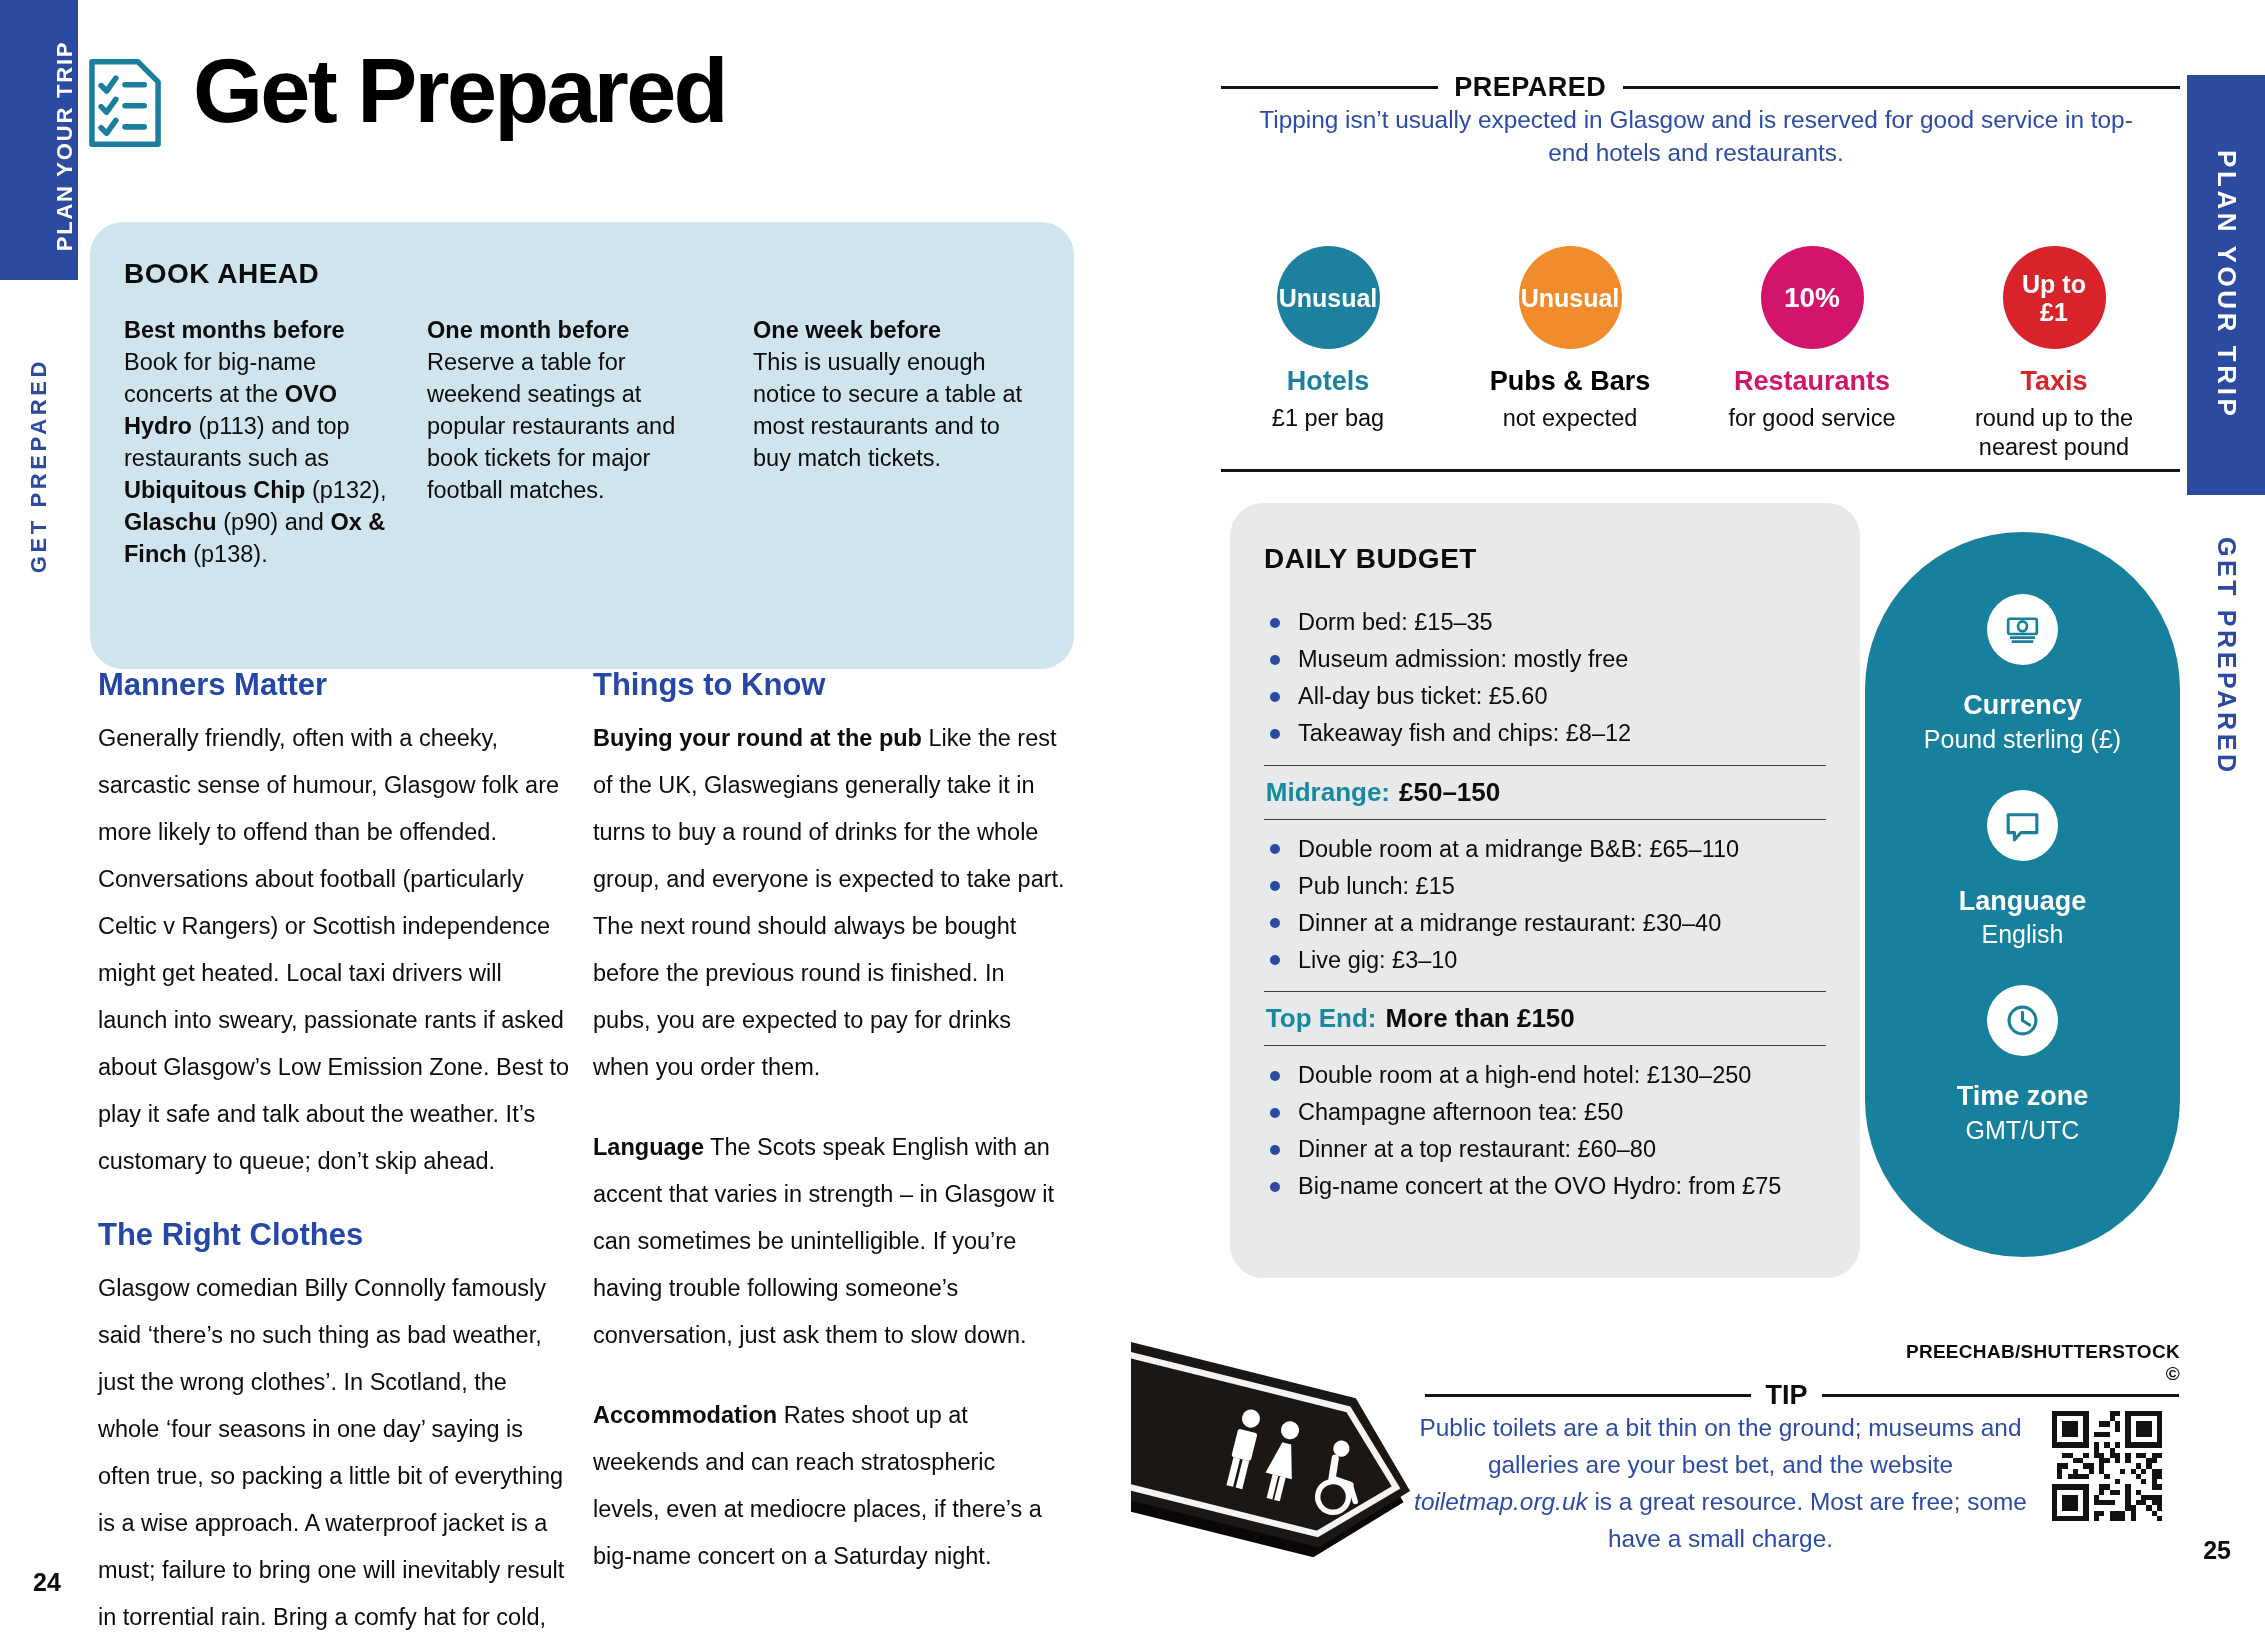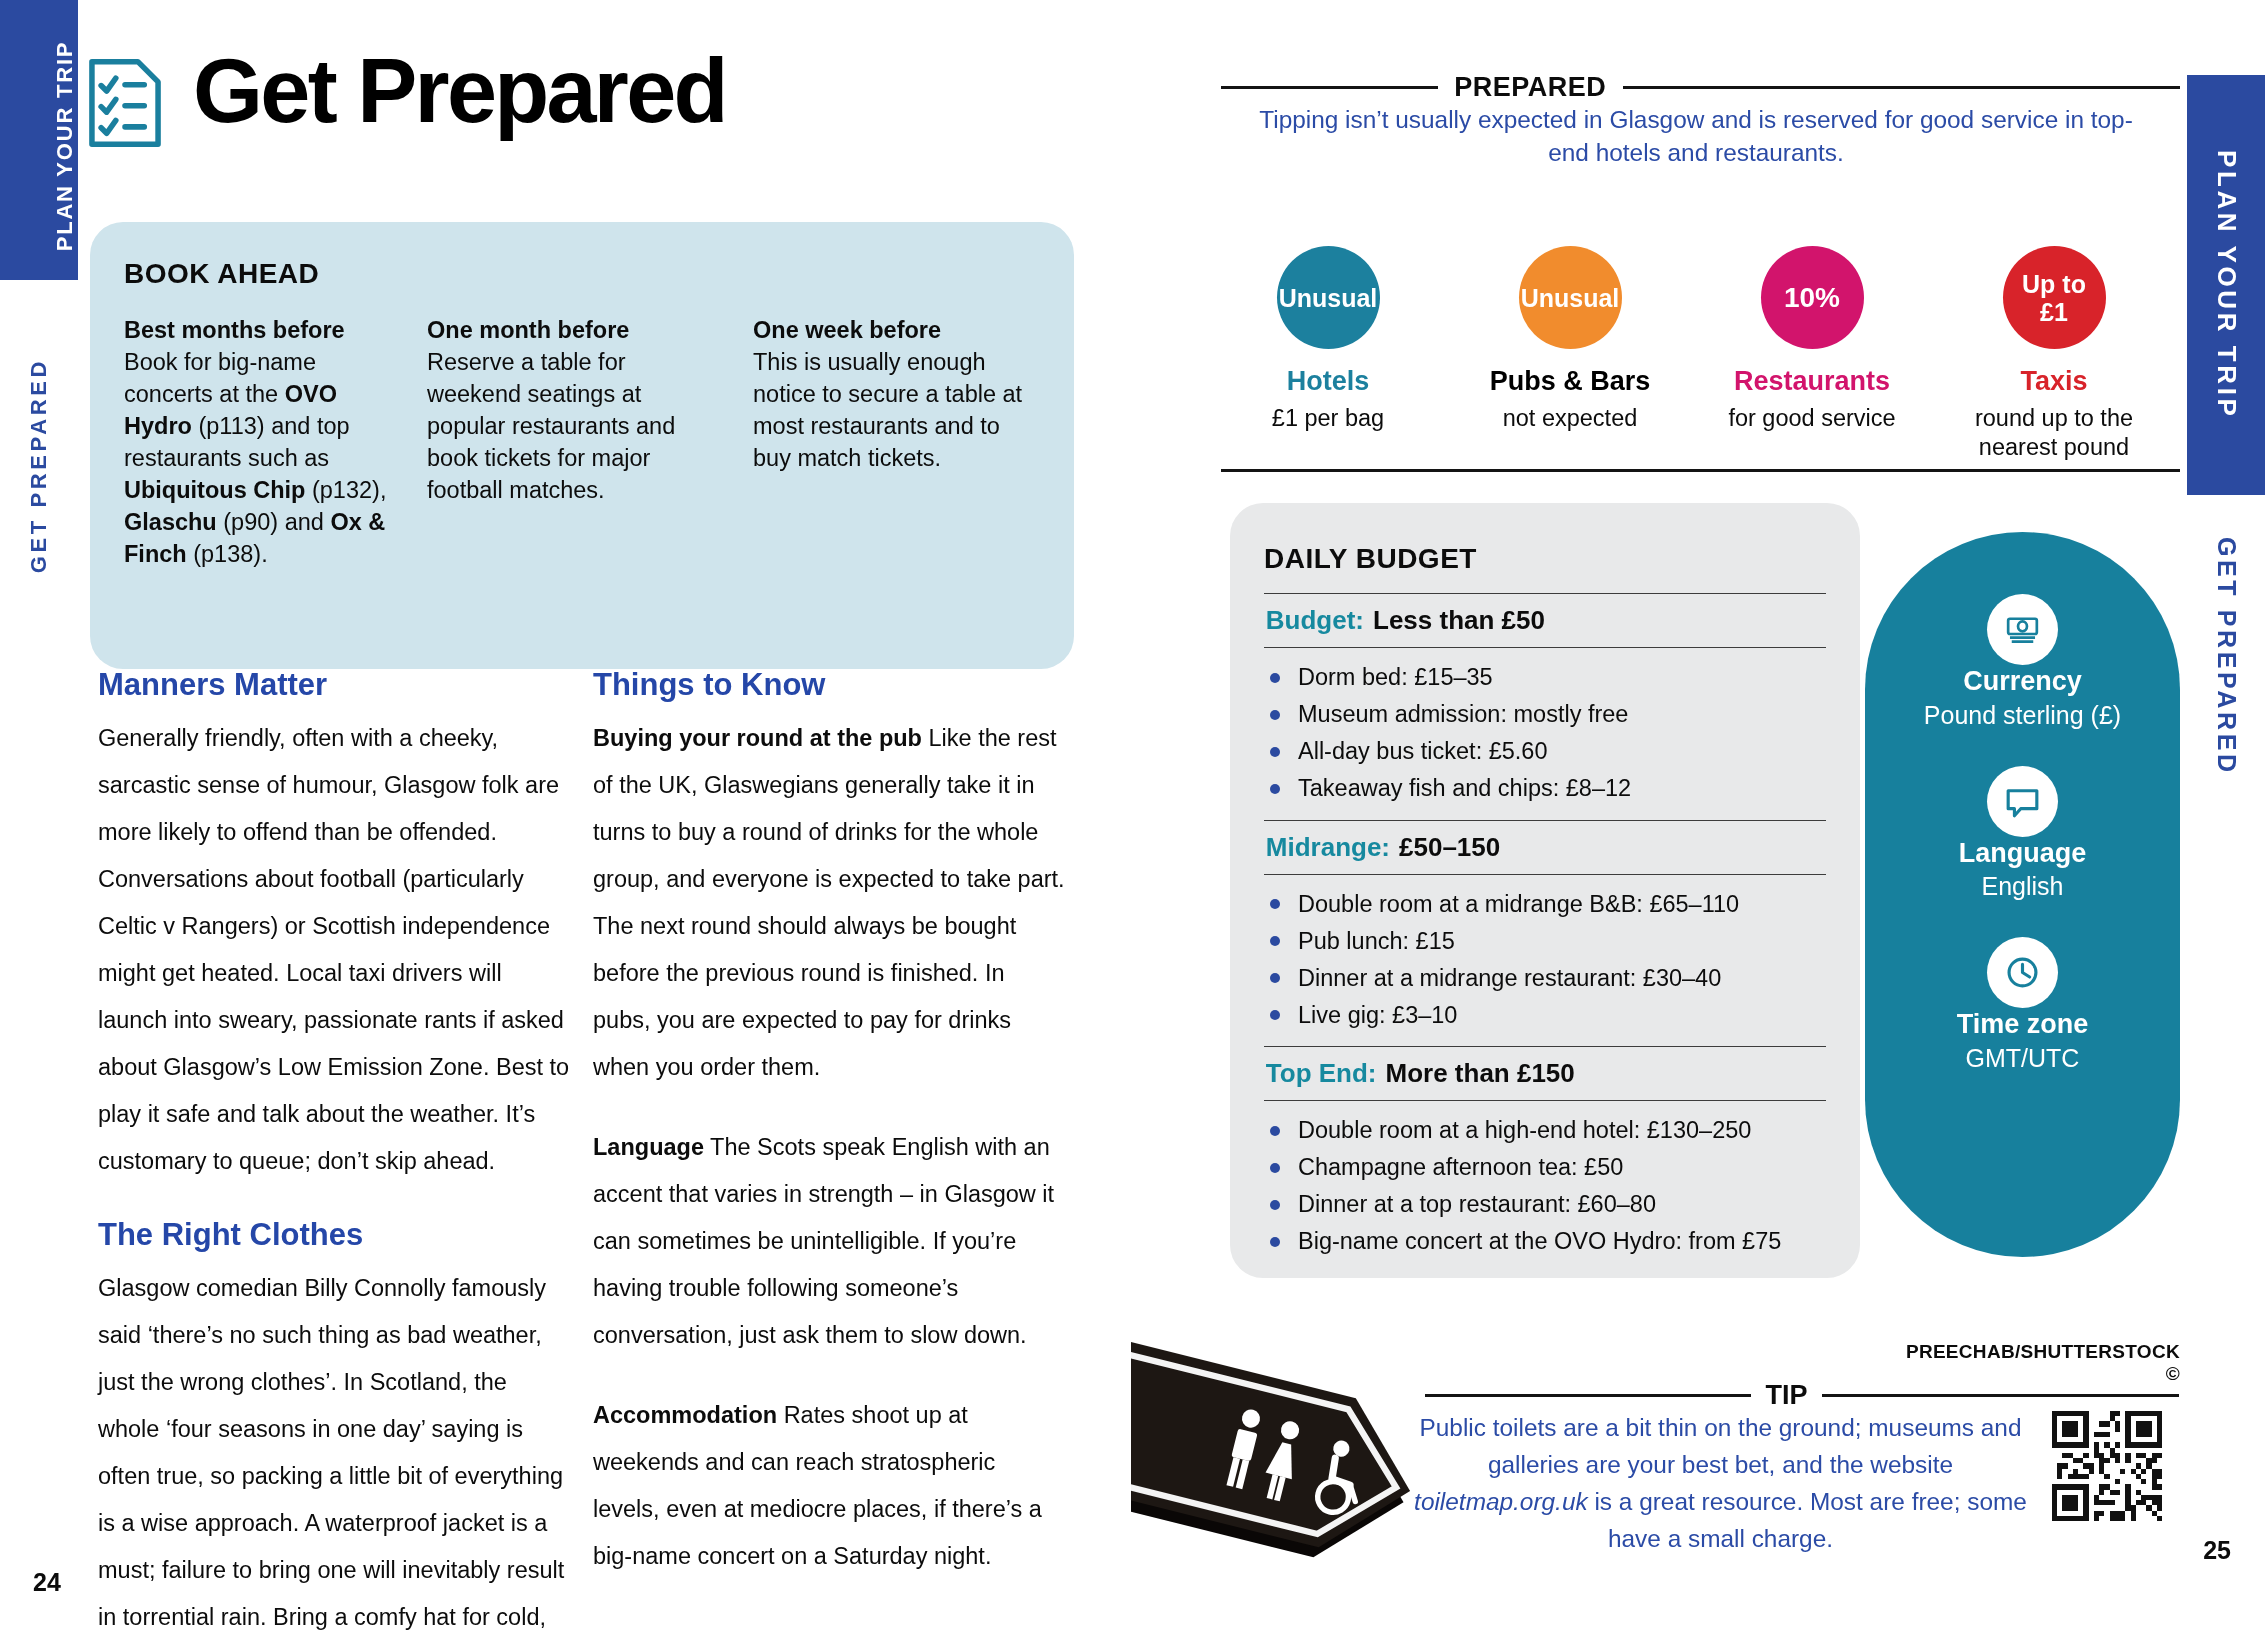--- a/index.html
+++ b/index.html
@@ -47,21 +47,21 @@
   .tier-list{list-style:none;margin:0;padding:11px 0 12.7px 0;}
   .tier-list li{position:relative;padding-left:34px;font-size:23.5px;line-height:37px;}
   .tier-list li::before{content:"";position:absolute;left:6.3px;top:13.6px;width:10px;height:10px;
                         border-radius:50%;background:#2b4aa0;}
   
   .pill{background:#17809d;border-radius:158px;display:flex;flex-direction:column;
         align-items:center;box-sizing:border-box;padding-top:62px;color:#fff;text-align:center;}
   .fact{display:flex;flex-direction:column;align-items:center;margin-bottom:36px;}
   .fact-icon{width:71px;height:71px;border-radius:50%;background:#fff;display:flex;
              align-items:center;justify-content:center;}
-  .fact-label{margin-top:1px;font-size:27px;font-weight:bold;}
+  .fact-label{margin-top:25px;font-size:27px;font-weight:bold;}
   .fact-value{margin-top:3.6px;font-size:25px;}
   
   .credit{font-size:19px;font-weight:bold;letter-spacing:0.3px;text-align:right;}
   .tipfoot-header{display:flex;align-items:center;gap:14.5px;}
   .tipfoot-header .rl{width:326px;height:2.7px;background:#141414;}
   .tipfoot-header .rr{flex:1;height:2.7px;background:#141414;}
   .tipfoot-header .hd{font-size:27px;font-weight:bold;}
   .tipfoot-body{font-size:24.4px;line-height:37px;color:#2b4ba6;text-align:center;}
 </style>
 </head>
@@ -172,23 +172,20 @@
       <div class="tip-label" style="color: rgb(216, 35, 42);">Taxis</div>
       <div class="tip-note" style="max-width:217px;">round up to the nearest pound</div>
     </div>
   </div>
 
   <div class="abs hrule" style="left:1221px;top:469px;width:959px;"></div>
 
   <div class="abs budget-box" style="left:1230px;top:503px;width:630px;height:775px;">
     <div class="budget-head">DAILY BUDGET</div>
 
-    <div class="tier-h">
-      <span class="tlabel">Budget:</span><span class="trange">Less than £50</span>
-    </div>
     <ul class="tier-list">
       <li>Dorm bed: £15–35</li>
       <li>Museum admission: mostly free</li>
       <li>All-day bus ticket: £5.60</li>
       <li>Takeaway fish and chips: £8–12</li>
     </ul>
 
     <div class="tier-h">
       <span class="tlabel">Midrange:</span><span class="trange">£50–150</span>
     </div>

